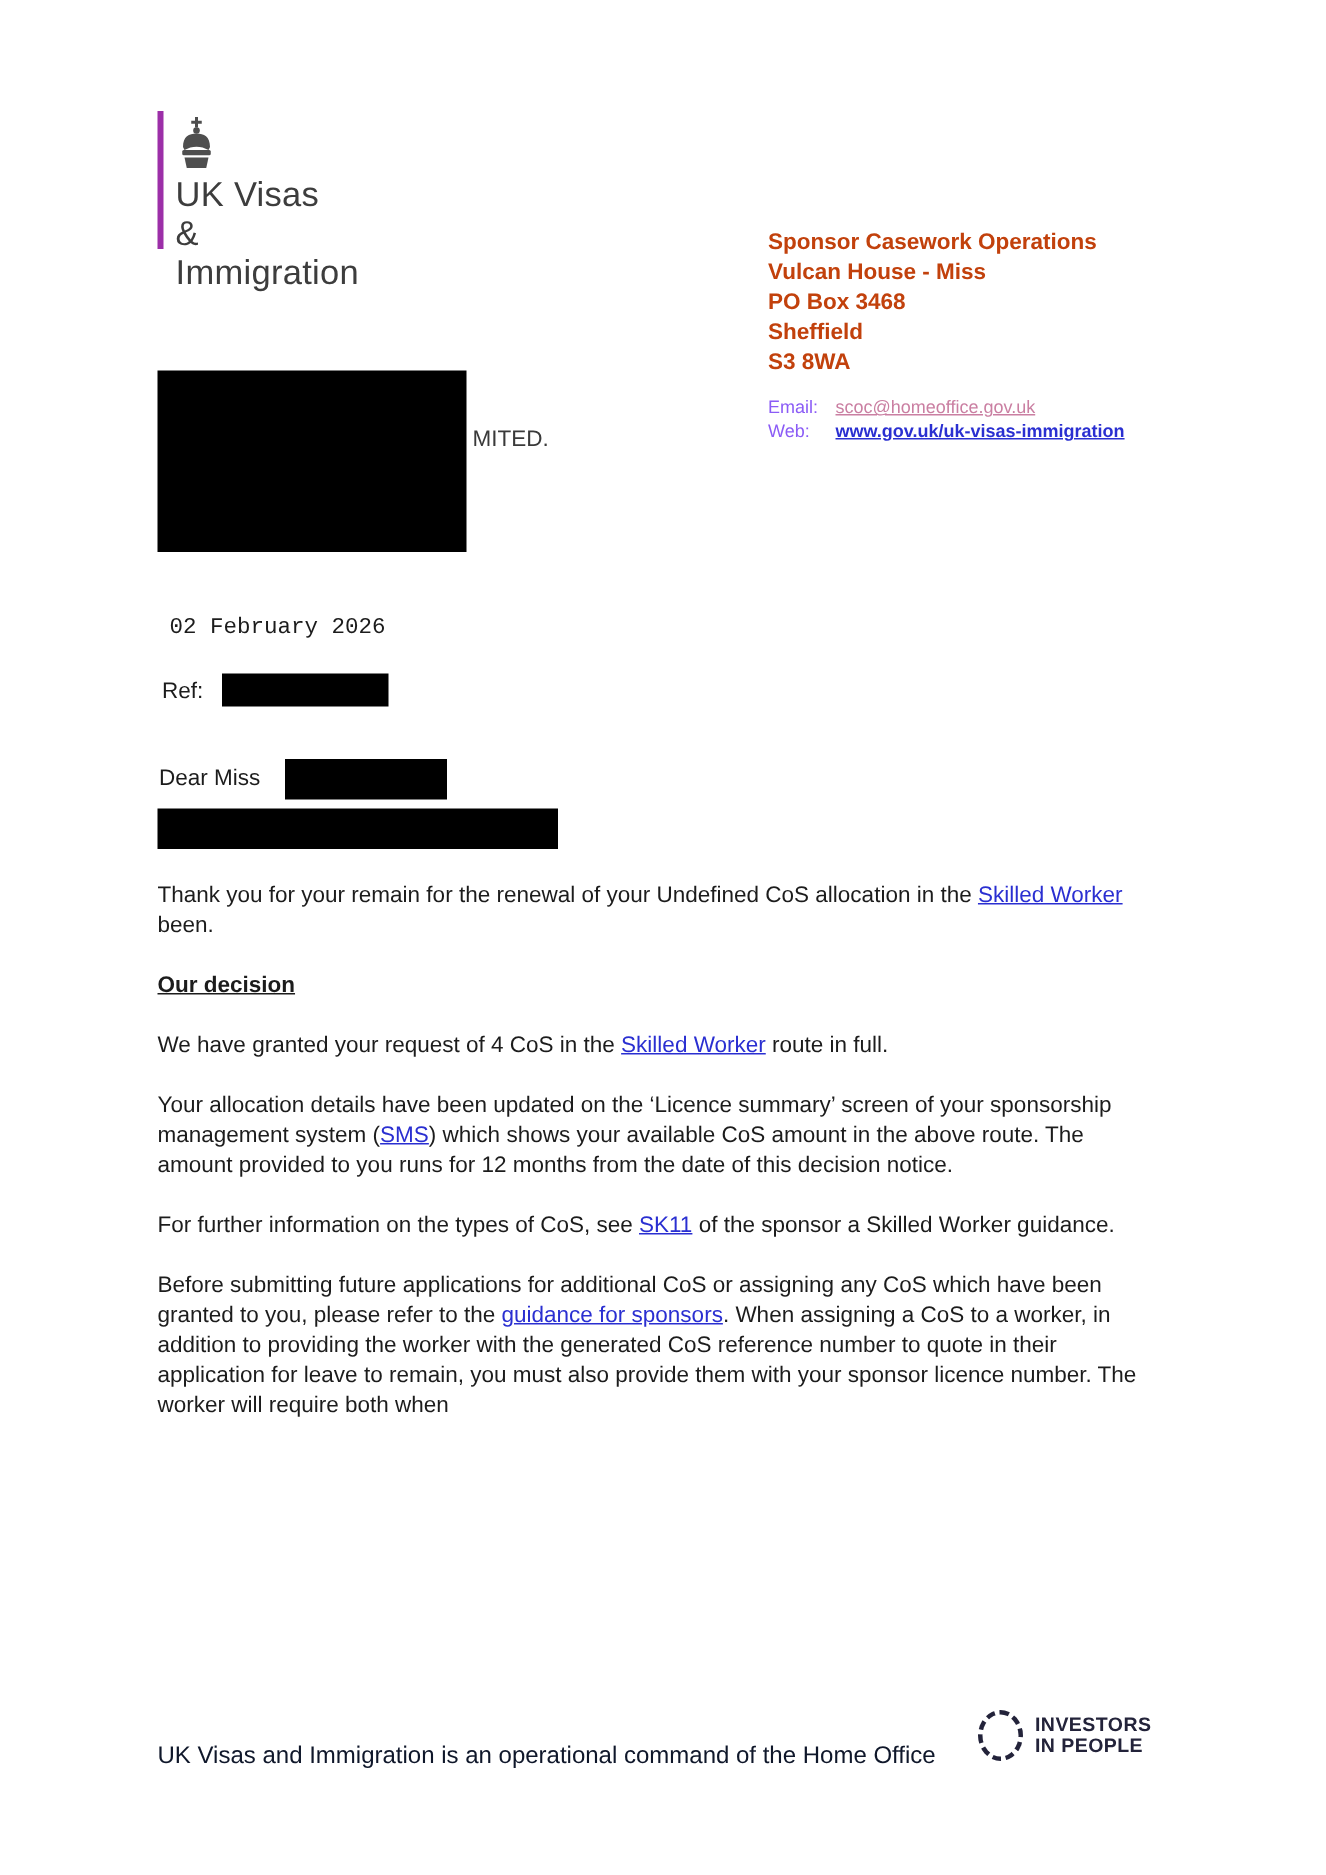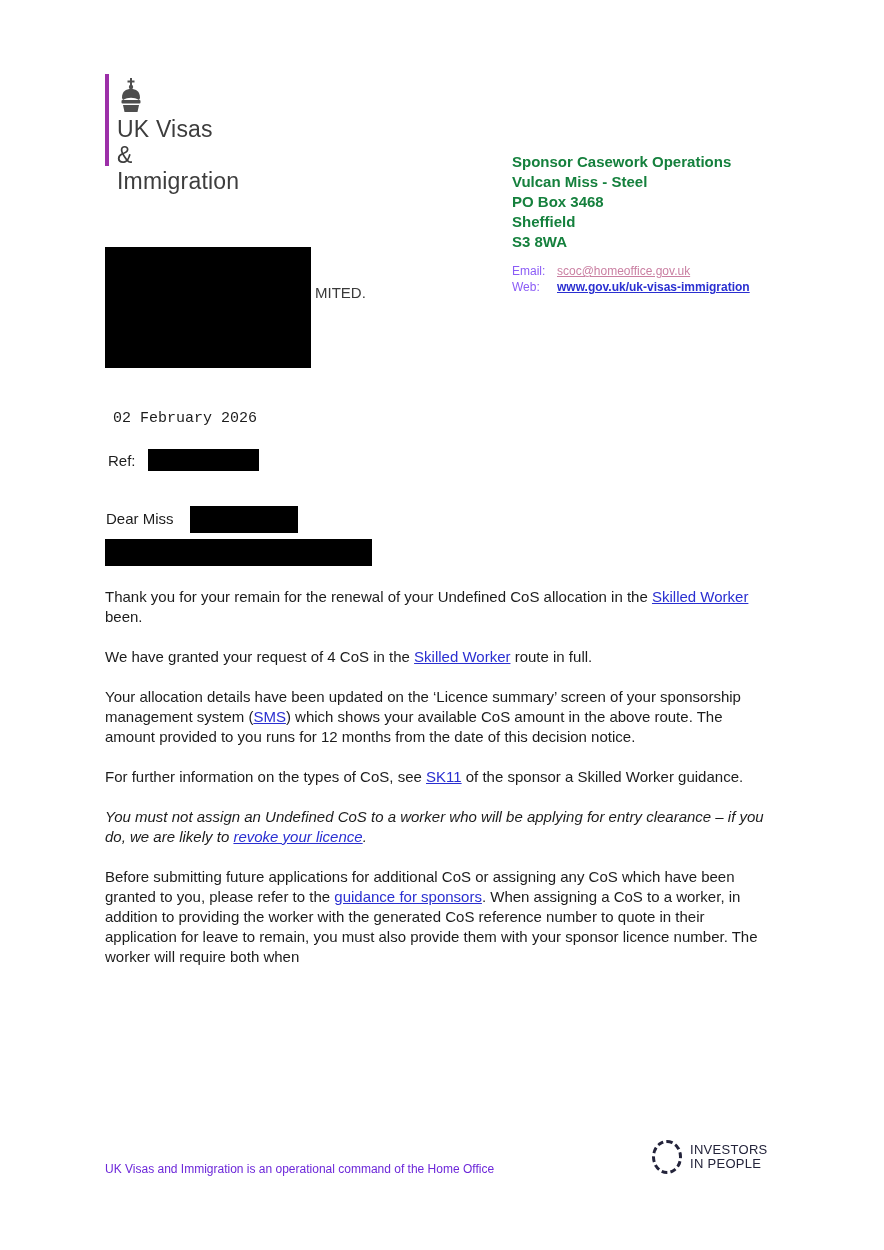--- a/index.html
+++ b/index.html
@@ -15,21 +15,21 @@
     padding-left: 32px;
   }
 
   
   .brand { position: absolute; left: 105px; top: 72px; }
   .brand-bar { position: absolute; left: 0; top: 2px; width: 4px; height: 92px; background: #9c2fa8; }
   .crown { position: absolute; left: 13px; top: 6px; }
   .brand-text { position: absolute; left: 12px; top: 44px; font-size: 23px; line-height: 26px; color: #3d3d3d; letter-spacing: 0.2px; }
 
   
-  .sender { position: absolute; left: 512px; top: 152px; font-size: 15px; line-height: 20px; font-weight: bold; color: #15803d; }
+  .sender { position: absolute; left: 512px; top: 152px; font-size: 15px; line-height: 20px; font-weight: bold; color: #c2410c; }
 
   
   .contact { position: absolute; left: 512px; top: 263px; font-size: 12px; line-height: 16px; }
   .contact-row { display: flex; }
   .contact-label { width: 45px; color: #8b5cf6; }
   .link-pink { color: #ca7fa2; text-decoration: underline; cursor: pointer; }
   .link-blue { color: #2a2fd1; text-decoration: underline; cursor: pointer; font-weight: bold; }
 
   
   .redact { position: absolute; background: #000; }
@@ -46,24 +46,24 @@
 
   
   .body-col { position: absolute; left: 105px; top: 587px; width: 662px; font-size: 15px; line-height: 20px; color: #1c1c1c; }
   .subject { font-weight: bold; text-decoration: underline; max-width: 600px; margin: 0 0 22px 0; font-size: 15px; }
   .heading2 { font-weight: bold; text-decoration: underline; margin: 0 0 20px 0; font-size: 15px; }
   .para { margin: 0 0 20px 0; }
   .para.italic { font-style: italic; }
   .lnk { color: #2a2fd1; text-decoration: underline; cursor: pointer; }
 
   
-  .footer-text { position: absolute; left: 105px; top: 1162px; font-size: 12px; color: #6d28d9; }
+  .footer-text { position: absolute; left: 105px; top: 1162px; font-size: 16px; color: #0f172a; }
   .iip { position: absolute; left: 652px; top: 1140px; display: flex; align-items: center; }
   .iip-wreath { width: 30px; height: 34px; border: 3px dashed #23233a; border-radius: 50%; margin-right: 8px; }
-  .iip-text { font-size: 13px; line-height: 14px; font-weight: normal; color: #23233a; letter-spacing: 0.3px; font-family: "Liberation Sans", sans-serif; }
+  .iip-text { font-size: 13px; line-height: 14px; font-weight: bold; color: #23233a; letter-spacing: 0.3px; font-family: "Liberation Sans", sans-serif; }
 </style>
 </head>
 <body>
 
 <div class="page">
 
   <div class="brand">
     <div class="brand-bar"></div>
     <span class="crown">
       <svg width="26" height="36" viewBox="0 0 26 36">
@@ -78,21 +78,21 @@
       </svg>
     </span>
     <div class="brand-text">
       <div>UK Visas</div>
       <div>&amp; Immigration</div>
     </div>
   </div>
 
   <div class="sender">
     <div>Sponsor Casework Operations</div>
-    <div>Vulcan Miss - Steel</div>
+    <div>Vulcan House - Miss</div>
     <div>PO Box 3468</div>
     <div>Sheffield</div>
     <div>S3 8WA</div>
   </div>
 
   <div class="contact">
     <div class="contact-row">
       <span class="contact-label">Email:</span>
       <a class="link-pink" style="font-weight:normal">scoc@homeoffice.gov.uk</a>
     </div>
@@ -116,36 +116,34 @@
   <div class="redact redact-name"></div>
   <div class="redact redact-line"></div>
 
   <div class="body-col">
 
 
     <p class="para">
       <span>Thank you for your remain for the renewal of your Undefined CoS allocation in the </span><a class="lnk">Skilled Worker</a><span> been.</span>
     </p>
 
+    <p class="heading2">Our decision</p>
 
     <p class="para">
       <span>We have granted your request of 4 CoS in the </span><a class="lnk">Skilled Worker</a><span> route in full.</span>
     </p>
 
     <p class="para">
       <span>Your allocation details have been updated on the ‘Licence summary’ screen of your sponsorship management system (</span><a class="lnk">SMS</a><span>) which shows your available CoS amount in the above route. The amount provided to you runs for 12 months from the date of this decision notice.</span>
     </p>
 
     <p class="para">
       <span>For further information on the types of CoS, see </span><a class="lnk">SK11</a><span> of the sponsor a Skilled Worker guidance.</span>
     </p>
 
-    <p class="para italic">
-      <span>You must not assign an Undefined CoS to a worker who will be applying for entry clearance – if you do, we are likely to </span><a class="lnk">revoke your licence</a><span>.</span>
-    </p>
 
     <p class="para">
       <span>Before submitting future applications for additional CoS or assigning any CoS which have been granted to you, please refer to the </span><a class="lnk">guidance for sponsors</a><span>. When assigning a CoS to a worker, in addition to providing the worker with the generated CoS reference number to quote in their application for leave to remain, you must also provide them with your sponsor licence number. The worker will require both when</span>
     </p>
 
   </div>
 
   <div class="footer-text">UK Visas and Immigration is an operational command of the Home Office</div>
 
   <div class="iip">

